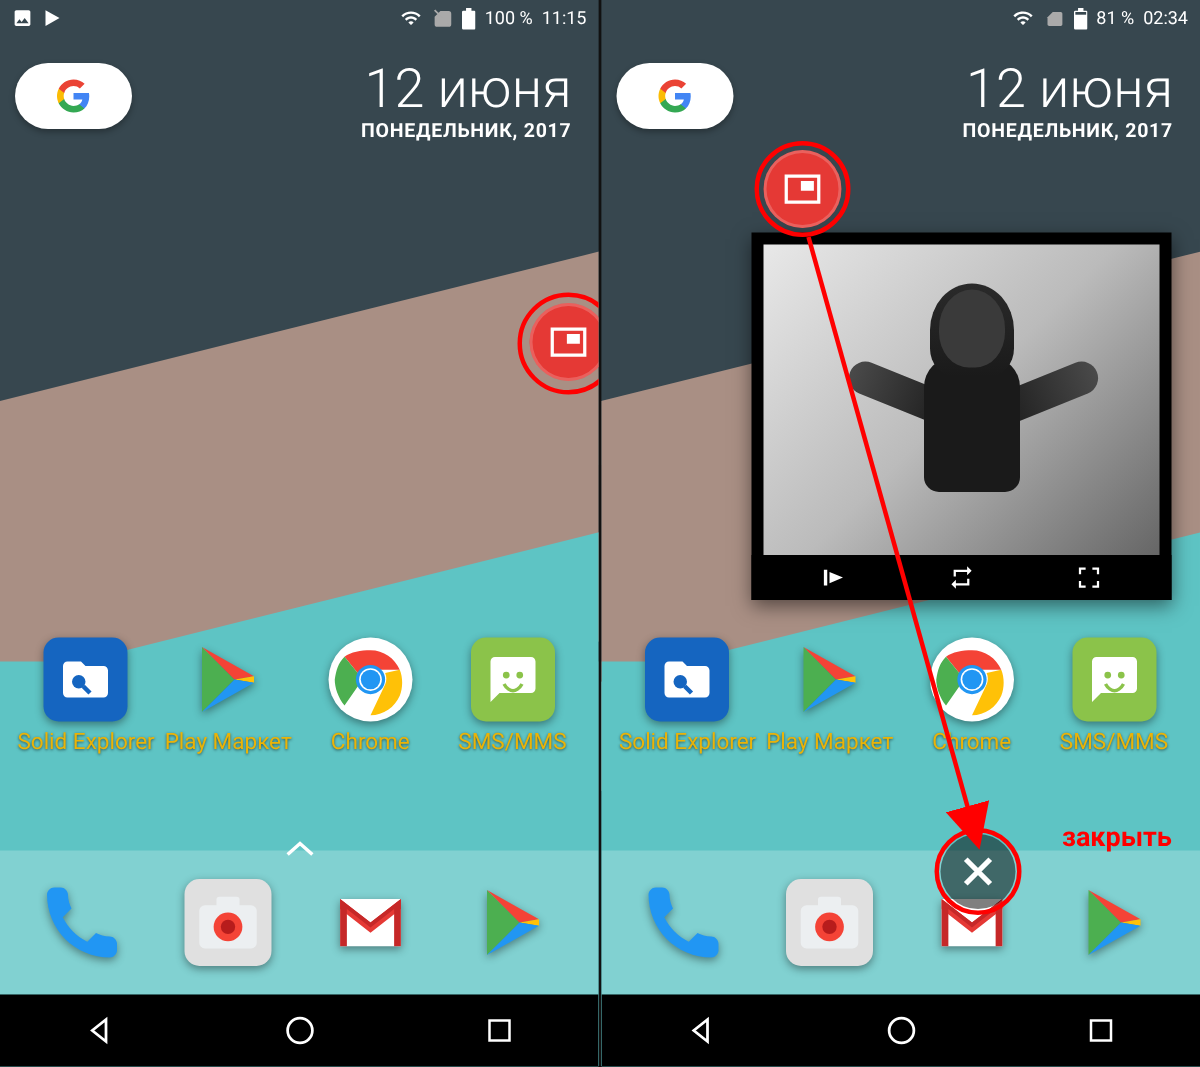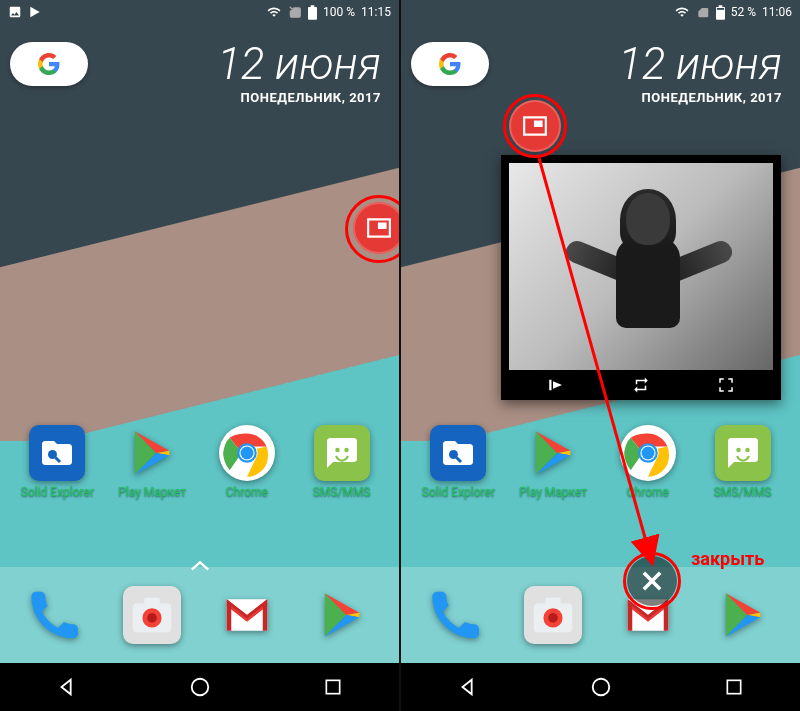--- a/index.html
+++ b/index.html
@@ -9,46 +9,46 @@
 .wp-top { position: absolute; top: 0; left: 0; right: 0; height: 310px; background: #37474f; }
 .wp-mid { position: absolute; top: 230px; left: -120px; right: -20px; height: 260px; background: #a98f84; transform: skewY(-14deg); }
 .wp-btm { position: absolute; bottom: 0; left: -20px; right: -20px; top: 350px; background: #5ec4c4; transform: skewY(-14deg); transform-origin: top right; }
 .wp-btm2 { position: absolute; bottom: 0; left: 0; right: 0; height: 270px; background: #5ec4c4; }
 .statusbar { position: absolute; top: 0; left: 0; right: 0; height: 24px; display: flex; align-items: center; justify-content: space-between; padding: 0 8px; color: #fff; font-size: 12px; z-index: 100; }
 .sb-left, .sb-right { display: flex; align-items: center; gap: 6px; }
 .sb-right span { font-weight: 400; }
 .g-widget { position: absolute; top: 42px; left: 10px; width: 78px; height: 44px; background: #fff; border-radius: 22px; display: flex; align-items: center; justify-content: center; z-index: 10; box-shadow: 0 2px 4px rgba(0,0,0,0.3); }
 .g-logo { width: 24px; height: 24px; }
 .date-widget { position: absolute; top: 38px; right: 18px; text-align: right; color: #fff; z-index: 10; }
-.date-main { font-size: 44px; font-weight: 300; font-style: italic; }
+.date-main { font-size: 36px; font-weight: 300; }
 .date-sub { font-size: 13px; font-weight: 700; letter-spacing: 0.5px; }
 .pip-bubble { position: absolute; width: 52px; height: 52px; background: #e53935; border-radius: 50%; display: flex; align-items: center; justify-content: center; z-index: 20; box-shadow: inset 0 0 0 2px rgba(255,255,255,0.2); }
 .pip-bubble svg { fill: #fff; }
 .circle-ann { position: absolute; border: 3px solid #ff0000; border-radius: 50%; z-index: 30; pointer-events: none; }
 .pip-window { position: absolute; top: 155px; left: 100px; width: 280px; height: 245px; background: #000; z-index: 15; box-shadow: 0 4px 12px rgba(0,0,0,0.5); }
 .pip-video { position: absolute; top: 8px; left: 8px; right: 8px; bottom: 30px; background: linear-gradient(135deg, #e8e8e8 0%, #bbb 50%, #666 100%); overflow: hidden; }
 .pip-person { position: absolute; top: 30px; left: 65px; width: 150px; height: 170px; }
 .pip-head { position: absolute; top: 0; left: 52px; width: 44px; height: 52px; background: #3a3a3a; border-radius: 50% 50% 45% 45%; }
 .pip-hair { position: absolute; top: -4px; left: 46px; width: 56px; height: 62px; background: linear-gradient(180deg, #2a2a2a, #1a1a1a); border-radius: 50% 50% 30% 30%; }
 .pip-body { position: absolute; top: 45px; left: 42px; width: 64px; height: 90px; background: #1a1a1a; border-radius: 20px 20px 10px 10px; }
 .pip-arm-l { position: absolute; top: 58px; left: -10px; width: 75px; height: 22px; background: linear-gradient(90deg, #4a4a4a, #1a1a1a); border-radius: 12px; transform: rotate(22deg); }
 .pip-arm-r { position: absolute; top: 58px; right: -10px; width: 75px; height: 22px; background: linear-gradient(270deg, #4a4a4a, #1a1a1a); border-radius: 12px; transform: rotate(-22deg); }
 .pip-controls { position: absolute; bottom: 0; left: 0; right: 0; height: 30px; background: #000; display: flex; align-items: center; justify-content: space-around; padding: 0 12px; }
 .pip-ctrl { color: #fff; font-size: 14px; width: 26px; height: 26px; display: flex; align-items: center; justify-content: center; }
 .apps-row { position: absolute; top: 425px; left: 0; right: 0; display: flex; justify-content: space-around; padding: 0 10px; z-index: 10; }
 .app { display: flex; flex-direction: column; align-items: center; gap: 4px; width: 80px; }
 .app-icon { width: 56px; height: 56px; border-radius: 10px; display: flex; align-items: center; justify-content: center; filter: drop-shadow(0 2px 3px rgba(0,0,0,0.4)); }
-.app-label { color: #22c55e; font-size: 12px; text-shadow: 0 1px 2px rgba(0,0,0,0.6); white-space: nowrap; }
+.app-label { color: #eab308; font-size: 15px; text-shadow: 0 1px 2px rgba(0,0,0,0.6); white-space: nowrap; }
 .drawer-arrow { position: absolute; top: 558px; left: 50%; transform: translateX(-50%); color: #fff; z-index: 10; }
 .dock { position: absolute; bottom: 48px; left: 0; right: 0; height: 96px; background: rgba(255,255,255,0.22); display: flex; align-items: center; justify-content: space-around; padding: 0 10px; z-index: 10; }
 .dock .app-icon { width: 58px; height: 58px; }
 .navbar { position: absolute; bottom: 0; left: 0; right: 0; height: 48px; background: #000; display: flex; align-items: center; justify-content: space-around; z-index: 10; }
 .nav-btn { color: #fff; width: 60px; height: 40px; display: flex; align-items: center; justify-content: center; }
 .close-circle { position: absolute; width: 50px; height: 50px; background: rgba(0,0,0,0.5); border-radius: 50%; display: flex; align-items: center; justify-content: center; z-index: 25; }
-.close-ann-text { position: absolute; color: #ff0000; font-size: 18px; font-weight: bold; z-index: 30; }
+.close-ann-text { position: absolute; color: #ff0000; font-size: 18px; font-weight: bold; z-index: 30; margin-left: 17px; }
 .arrow-svg { position: absolute; z-index: 28; pointer-events: none; }
 .solid-explorer { background: #1565c0; }
 .chrome-ico { background: #fff; border-radius: 50%; }
 .sms-ico { background: #8bc34a; }
 .phone-ico { background: transparent; }
 .camera-ico { background: #e0e0e0; }
 .gmail-ico { background: transparent; }
 .play-ico { background: transparent; }
 </style>
 </head>
@@ -226,22 +226,22 @@
       <svg width="16" height="14" viewBox="0 0 24 24" fill="#fff">
           <path d="M1 9l2 2c4.97-4.97 13.03-4.97 18 0l2-2C16.93 2.93 7.08 2.93 1 9zm8 8l3 3 3-3c-1.65-1.66-4.34-1.66-6 0zm-4-4l2 2c2.76-2.76 7.24-2.76 10 0l2-2C15.14 9.14 8.87 9.14 5 13z"></path>
         </svg>
       <svg width="14" height="14" viewBox="0 0 24 24" fill="#aaa">
           <path d="M19 5h-9L4 11v8c0 1.1.9 2 2 2h13c1.1 0 2-.9 2-2V7c0-1.1-.9-2-2-2z"></path>
         </svg>
       <svg width="9" height="15" viewBox="0 0 10 16" fill="#fff">
           <path d="M3 0h4v2h2a1 1 0 011 1v12a1 1 0 01-1 1H1a1 1 0 01-1-1V3a1 1 0 011-1h2V0z"></path>
           <rect x="1" y="3" width="8" height="2" fill="#37474f"></rect>
         </svg>
-      <span>52 %</span>
-      <span>11:06</span>
+      <span>81 %</span>
+      <span>02:34</span>
     </div>
   </div>
 
   <div class="g-widget">
     <svg class="g-logo" viewBox="0 0 48 48">
         <path fill="#4285F4" d="M45 24.5c0-1.6-.1-3.1-.4-4.5H24v8.5h11.8c-.5 2.7-2 5-4.4 6.6v5.5h7.1C42.6 36.7 45 31 45 24.5z"></path>
         <path fill="#34A853" d="M24 46c6 0 11-2 14.6-5.4l-7.1-5.5c-2 1.3-4.5 2.1-7.5 2.1-5.8 0-10.7-3.9-12.4-9.1H4.3v5.7C7.9 41 15.4 46 24 46z"></path>
         <path fill="#FBBC05" d="M11.6 28.1c-.4-1.3-.7-2.7-.7-4.1s.2-2.8.7-4.1v-5.7H4.3C2.8 17.3 2 20.5 2 24s.8 6.7 2.3 9.8l7.3-5.7z"></path>
         <path fill="#EA4335" d="M24 10.8c3.3 0 6.2 1.1 8.5 3.3l6.3-6.3C34.9 4.1 30 2 24 2 15.4 2 7.9 7 4.3 14.2l7.3 5.7c1.7-5.2 6.6-9.1 12.4-9.1z"></path>
       </svg>

